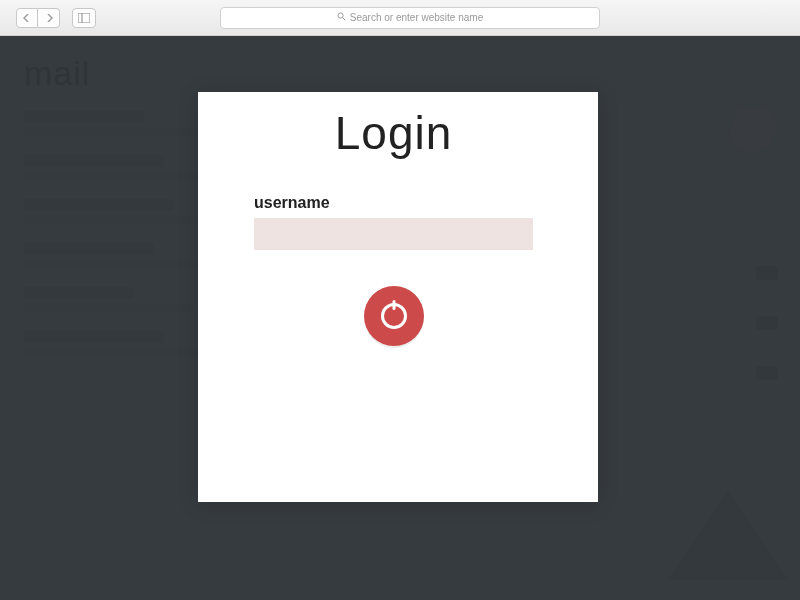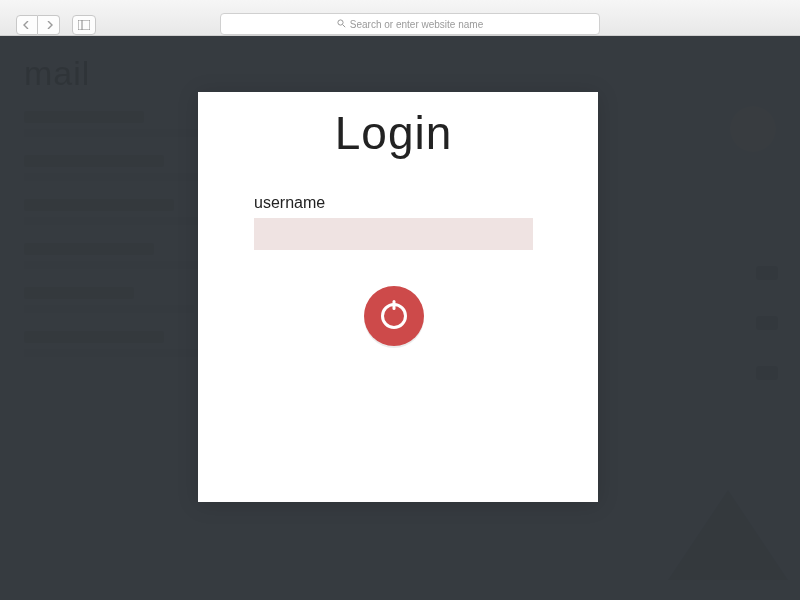--- a/index.html
+++ b/index.html
@@ -12,21 +12,21 @@
       height: 600px;
       overflow: hidden;
       font-family: -apple-system, BlinkMacSystemFont, "Helvetica Neue", sans-serif;
       background: #fff;
     }
     .browser-chrome {
       height: 36px;
       background: linear-gradient(#f6f6f6, #e8e8e8);
       border-bottom: 1px solid #d0d0d0;
       display: flex;
-      align-items: flex-end;
+      align-items: center;
       padding: 0 16px;
       gap: 8px;
     }
     .nav-buttons {
       display: flex;
       gap: 0;
     }
     .nav-btn {
       width: 22px;
       height: 20px;
@@ -162,21 +162,21 @@
       margin-bottom: 34px;
       font-family: "Avenir Next", "Helvetica Neue", sans-serif;
     }
     .field {
       width: 100%;
       margin-bottom: 18px;
     }
     .field-label {
       font-size: 16px;
       color: #222;
-      font-weight: 400;
+      font-weight: 700;
       margin-bottom: 6px;
       font-family: "Avenir Next", "Helvetica Neue", sans-serif;
     }
     .field-input {
       width: 100%;
       height: 32px;
       background: #efe3e2;
       border: none;
       outline: none;
       padding: 0 8px;

